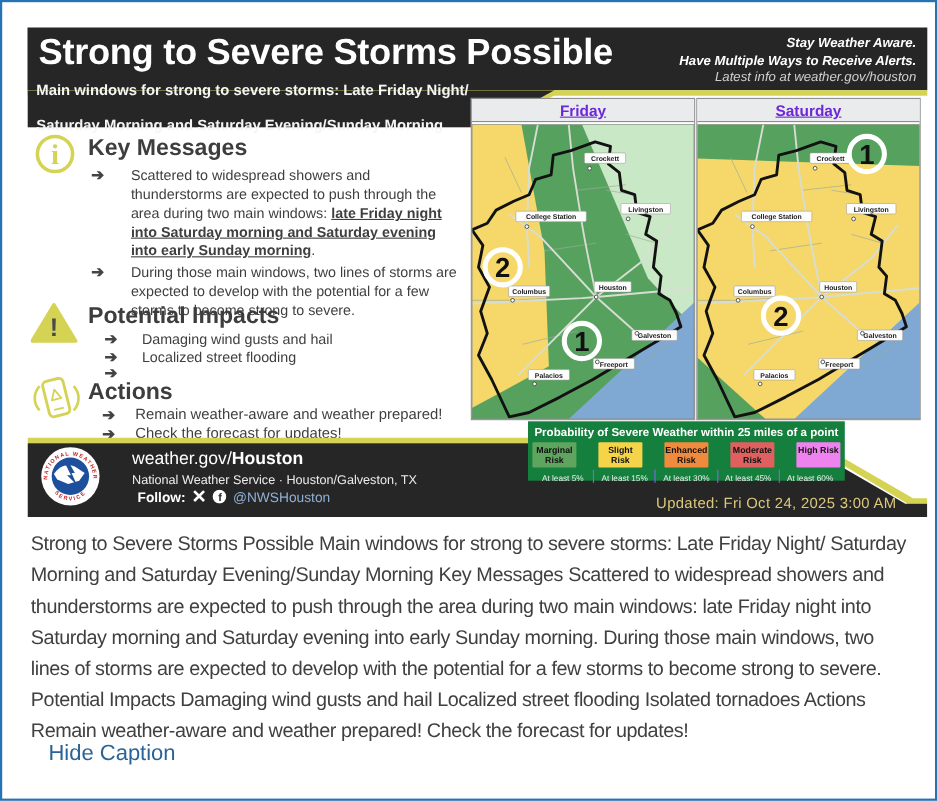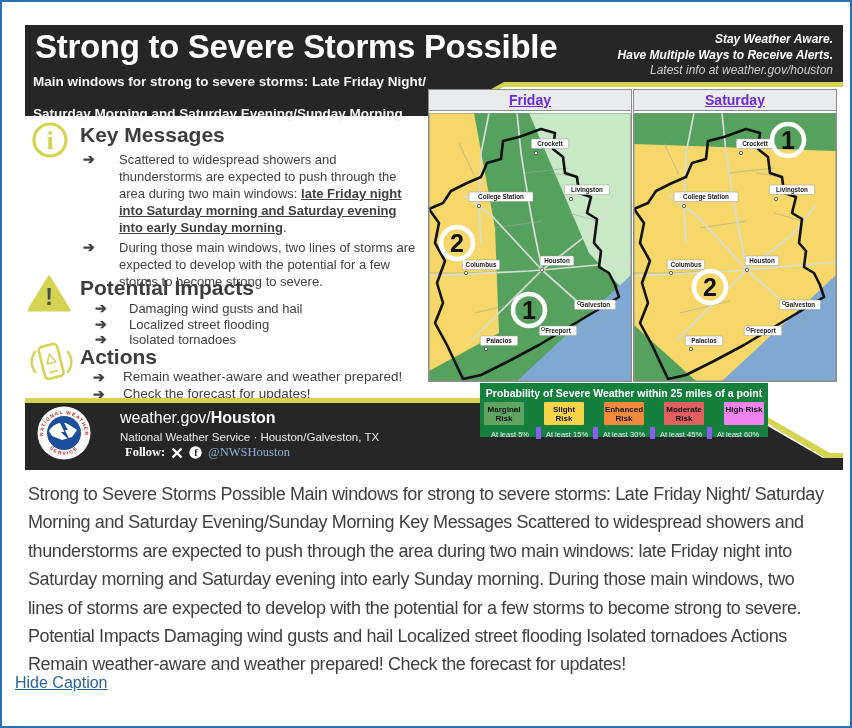--- a/index.html
+++ b/index.html
@@ -42,39 +42,39 @@
   .panel-friday{left:403px;} .panel-saturday{left:608px;}
   svg text.city{font-family:"Liberation Sans",sans-serif;font-size:6.3px;font-weight:bold;fill:#222;}
   svg text.badge{font-family:"Liberation Sans",sans-serif;font-size:25px;font-weight:900;fill:#111;}
 
   
   .footer-svg{position:absolute;left:0;top:370px;}
   .nws-logo{position:absolute;left:12px;top:381px;z-index:4;}
   .site-line{position:absolute;left:95px;top:384px;color:#fff;font-size:16px;z-index:4;}
   .site-line .b{font-weight:bold;}
   .org-line{position:absolute;left:95px;top:406px;color:#ececec;font-size:11.5px;z-index:4;}
-  .follow-line{position:absolute;left:100px;top:420px;color:#fff;font-size:12.5px;z-index:4;display:flex;align-items:center;gap:6px;font-family:Liberation Serif, serif;}
+  .follow-line{position:absolute;left:100px;top:420px;color:#fff;font-size:12.5px;z-index:4;display:flex;align-items:flex-start;gap:6px;}
   .follow-line .b{font-weight:bold;}
   .handle{color:#8fb0d6;}
   .updated{position:absolute;right:28px;top:425px;color:#dcc87d;font-size:13.5px;letter-spacing:.3px;z-index:4;}
 
   
   .legend{position:absolute;left:455px;top:358px;width:288px;height:54px;background:#15803d;z-index:5;
           box-sizing:border-box;padding:3px 4px;}
   .legend-title{color:#fff;font-size:10.5px;font-weight:bold;text-align:center;margin:1px 0 3px 0;}
   .chips{display:flex;gap:20px;}
   .chip{flex:1;font-size:8px;font-weight:bold;color:#111;text-align:center;padding:2.5px 0;border-radius:1px;}
   .thresholds{display:flex;margin-top:2px;}
-  .th-cell{flex:1;color:#eee;font-size:7.5px;text-align:center;padding-top:3px;border-left:5px solid #8b5cf6;}
+  .th-cell{flex:1;color:#eee;font-size:7.5px;text-align:center;padding-top:3px;border-left:1px solid #8b5cf6;}
   .th-cell:first-child{border-left:none;}
 
   
   .caption{position:absolute;left:26px;top:478px;width:806px;font-size:18px;line-height:28.4px;
            letter-spacing:-.4px;color:#404040;}
-  .hide-caption{position:absolute;left:13px;top:672px;font-size:16px;color:#2a6496;text-decoration:underline;cursor:pointer;}
+  .hide-caption{position:absolute;left:42px;top:672px;font-size:20px;color:#2a6496;cursor:pointer;}
 </style>
 </head>
 <body>
 
 <div class="page">
   <div class="graphic">
 
     <div class="g-header">
       <div class="g-title">Strong to Severe Storms Possible</div>
       <div class="g-aware">
@@ -116,21 +116,20 @@
         <div class="row">
           <span class="arrow">➔</span>
           <span>Damaging wind gusts and hail</span>
         </div>
         <div class="row">
           <span class="arrow">➔</span>
           <span>Localized street flooding</span>
         </div>
         <div class="row">
           <span class="arrow">➔</span>
-          <span>Isolated tornadoes</span>
         </div>
       </div>
 
     <svg class="icon" style="left:2px;top:316px" width="48" height="44">
       <g transform="rotate(-14 24 22)">
         <rect x="15" y="4" width="19" height="33" rx="4" fill="#fff" stroke="#d5d354" stroke-width="2.6"></rect>
         <path d="M20,13 L29,13 L24.5,22 Z" transform="rotate(180 24.5 17.5)" fill="none" stroke="#d5d354" stroke-width="1.6" stroke-linejoin="round"></path>
         <line x1="20" y1="31" x2="29" y2="31" stroke="#d5d354" stroke-width="1.6"></line>
       </g>
       <path d="M9,10 A 16,16 0 0 0 9,32" fill="none" stroke="#d5d354" stroke-width="2.4"></path>
@@ -324,20 +323,21 @@
       <span class="b">Follow:</span>
       <svg width="12" height="12">
         <path d="M1.5,1.5 L10.5,10.5 M10.5,1.5 L1.5,10.5" stroke="#fff" stroke-width="2.4"></path>
       </svg>
       <svg width="13" height="13">
         <circle cx="6.5" cy="6.5" r="6.2" fill="#fff"></circle>
         <text x="7" y="10.2" text-anchor="middle" font-size="10" font-weight="bold" fill="#262626">f</text>
       </svg>
       <span class="handle">@NWSHouston</span>
     </div>
+    <div class="updated">Updated: Fri Oct 24, 2025 3:00 AM</div>
 
     <div class="legend">
       <div class="legend-title">Probability of Severe Weather within 25 miles of a point</div>
       <div class="chips" id="legend-chips">
           <div class="chip" style="background: rgb(95, 165, 95);">Marginal Risk</div>
           <div class="chip" style="background: rgb(246, 212, 74);">Slight Risk</div>
           <div class="chip" style="background: rgb(240, 139, 62);">Enhanced Risk</div>
           <div class="chip" style="background: rgb(224, 95, 95);">Moderate Risk</div>
           <div class="chip" style="background: rgb(238, 130, 238);">High Risk</div>
         </div>

